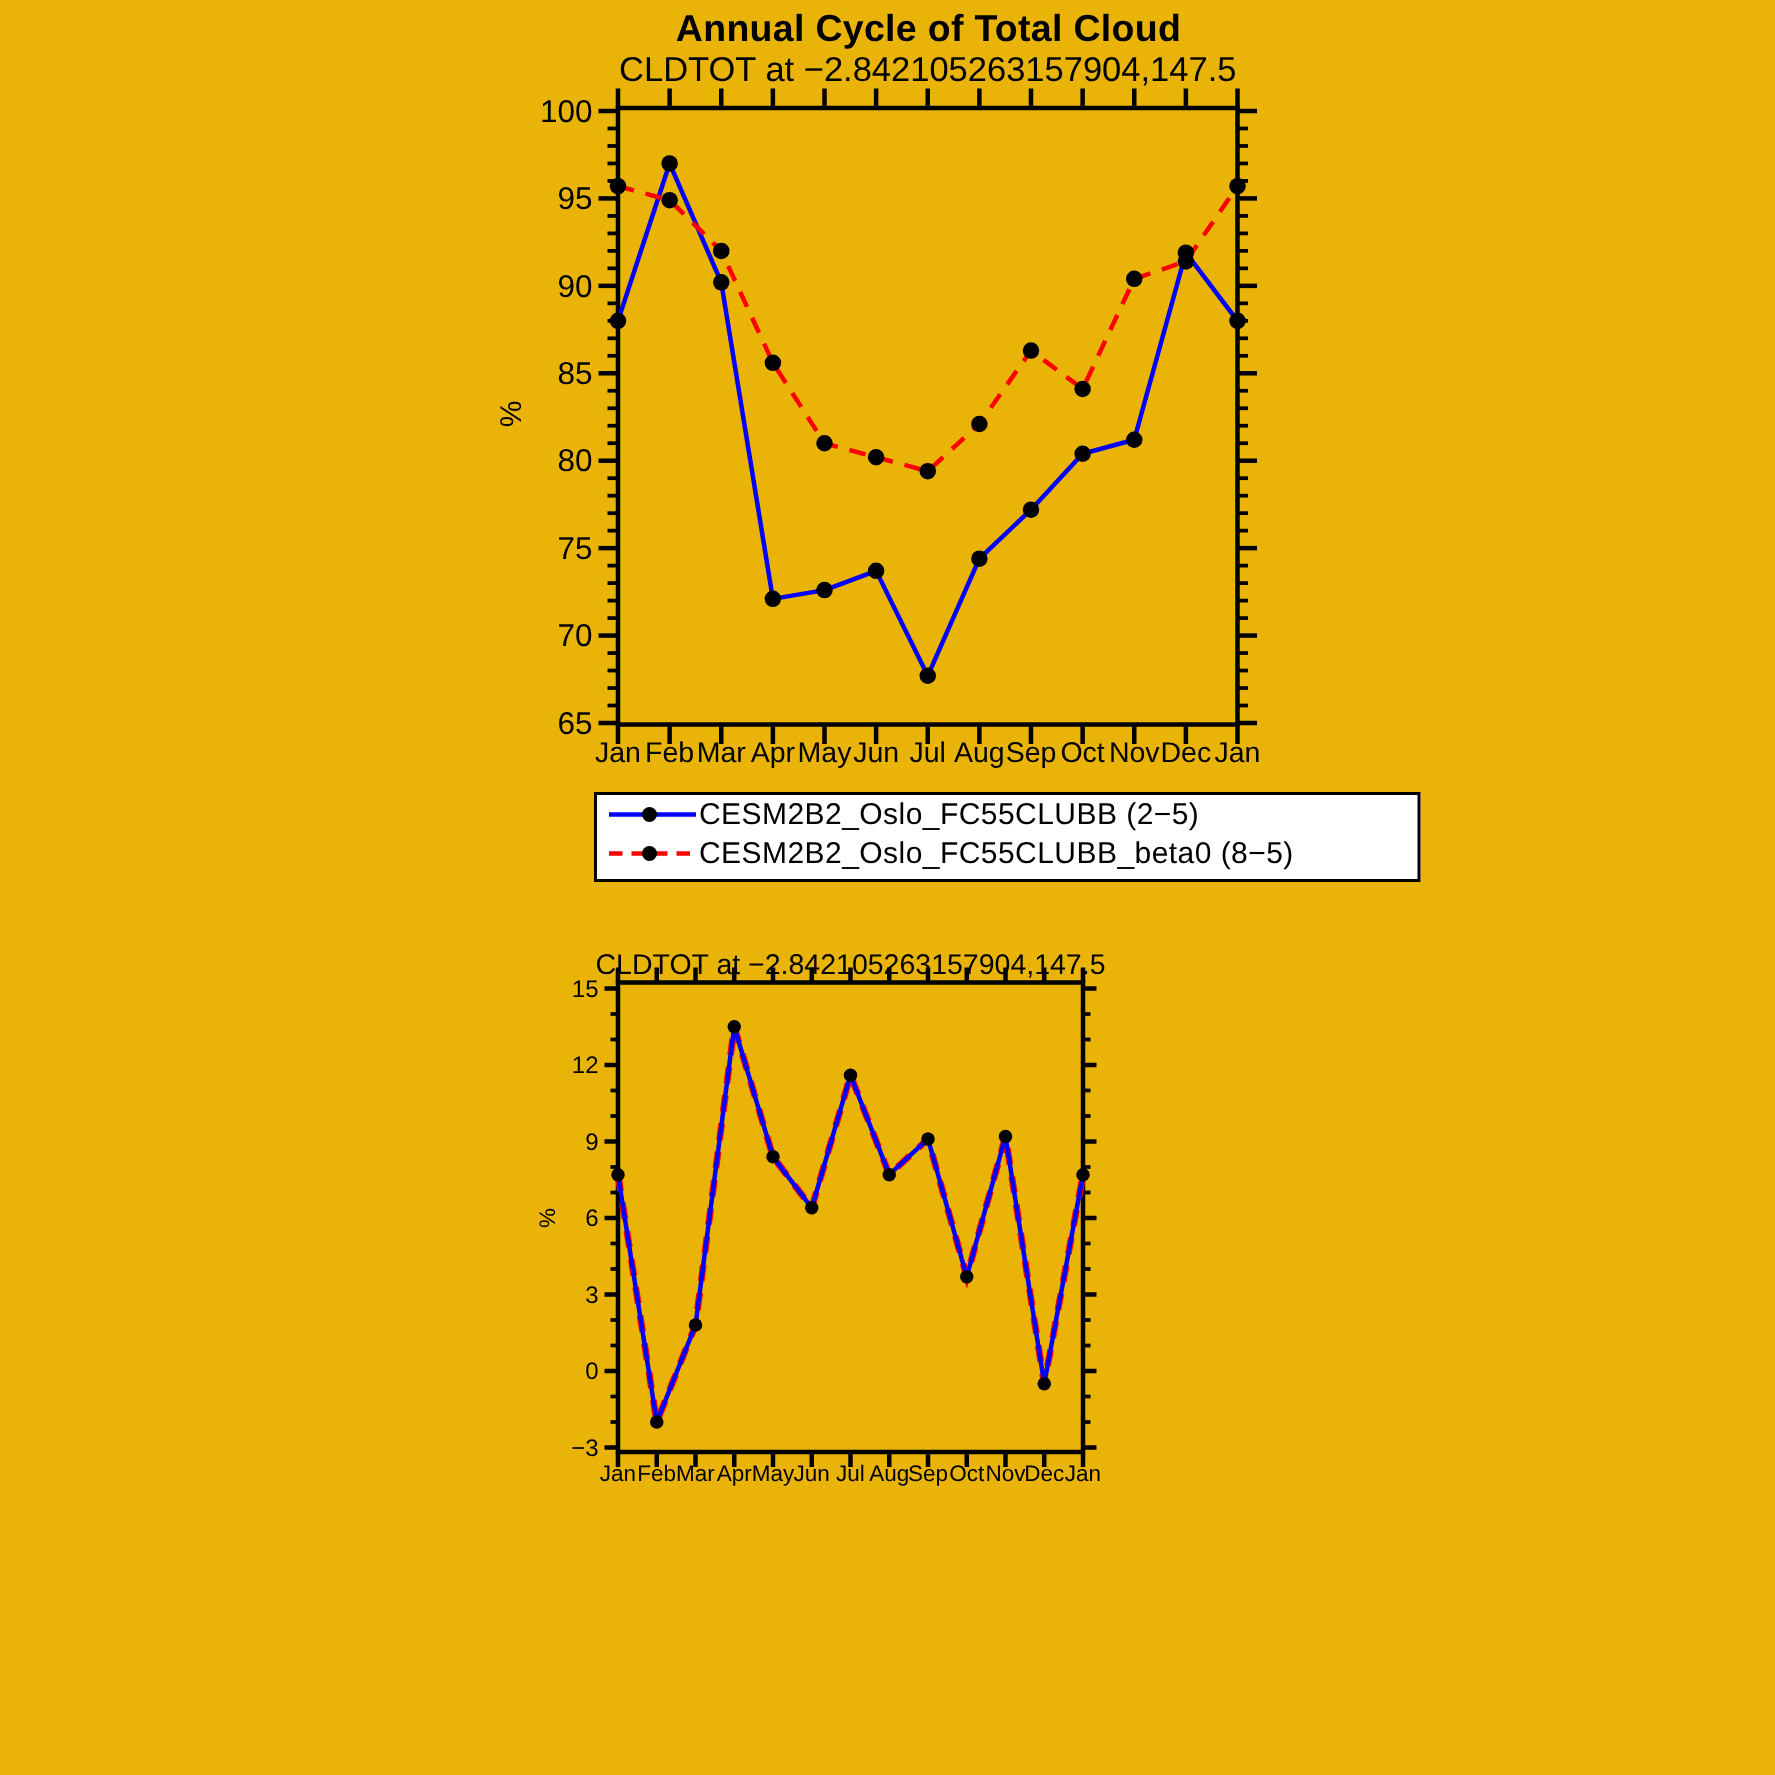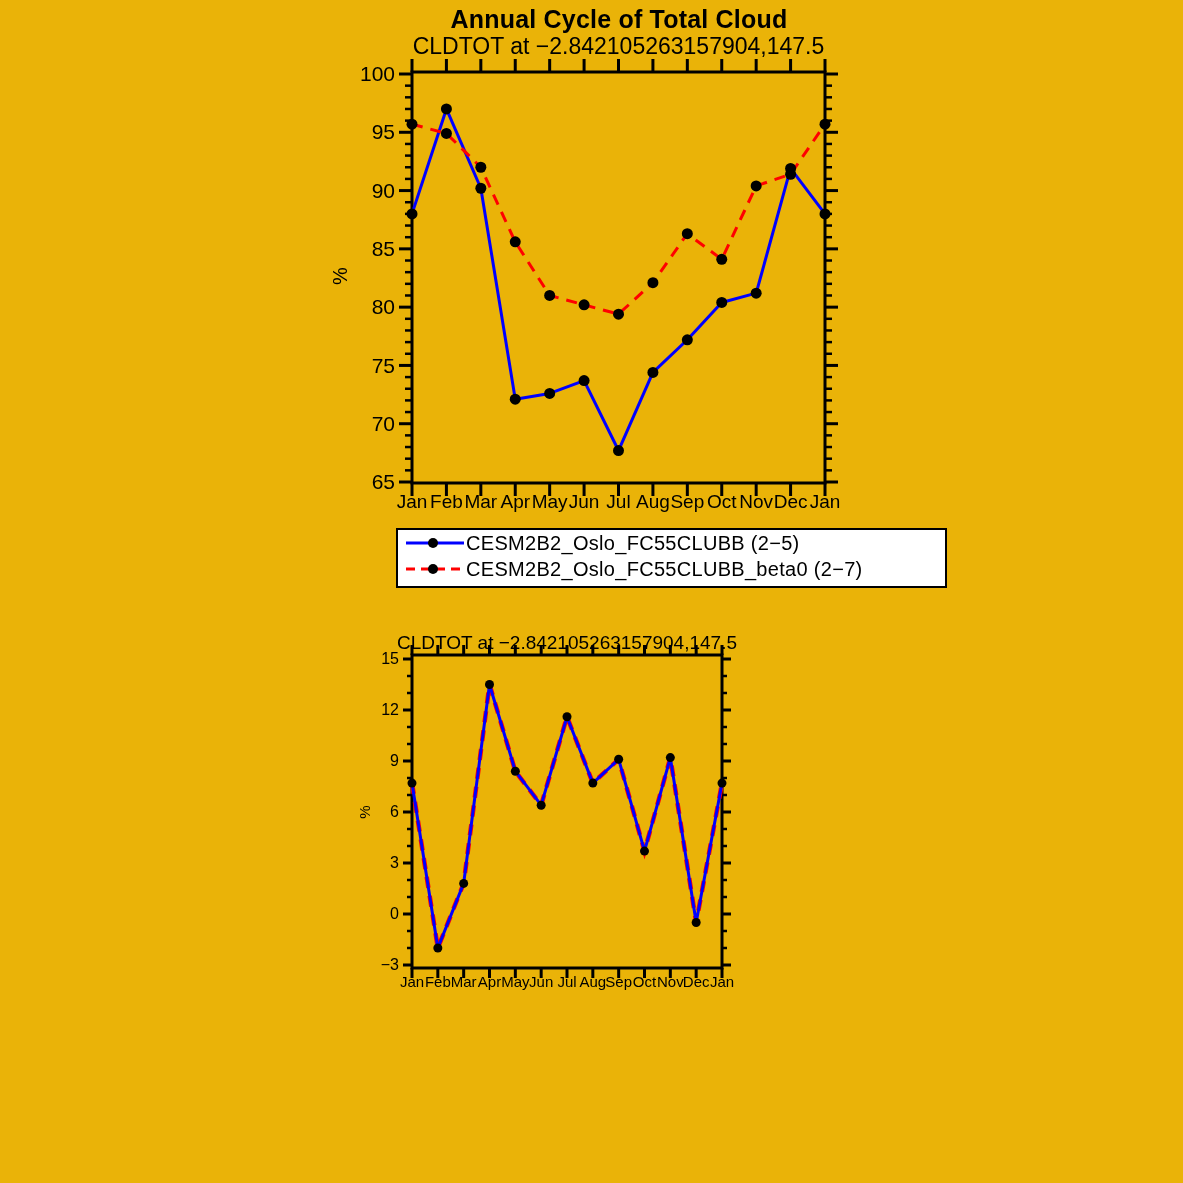--- a/index.html
+++ b/index.html
@@ -298,18 +298,18 @@
           <line x1="2" y1="13" x2="60" y2="13" stroke="#0000ff" stroke-width="3"></line>
           <circle cx="29" cy="13" r="5" fill="#000000"></circle>
         </svg>
       <span class="ltext">CESM2B2_Oslo_FC55CLUBB (2−5)</span>
     </div>
     <div class="legend-row">
       <svg class="lsample" id="ls1" width="62" height="26">
           <line x1="2" y1="13" x2="60" y2="13" stroke="#ff0000" stroke-width="3" stroke-dasharray="9 6"></line>
           <circle cx="29" cy="13" r="5" fill="#000000"></circle>
         </svg>
-      <span class="ltext">CESM2B2_Oslo_FC55CLUBB_beta0 (2−7)</span>
+      <span class="ltext">CESM2B2_Oslo_FC55CLUBB_beta0 (8−5)</span>
     </div>
   </div>
 
 
 </div>
 
 </body></html>

